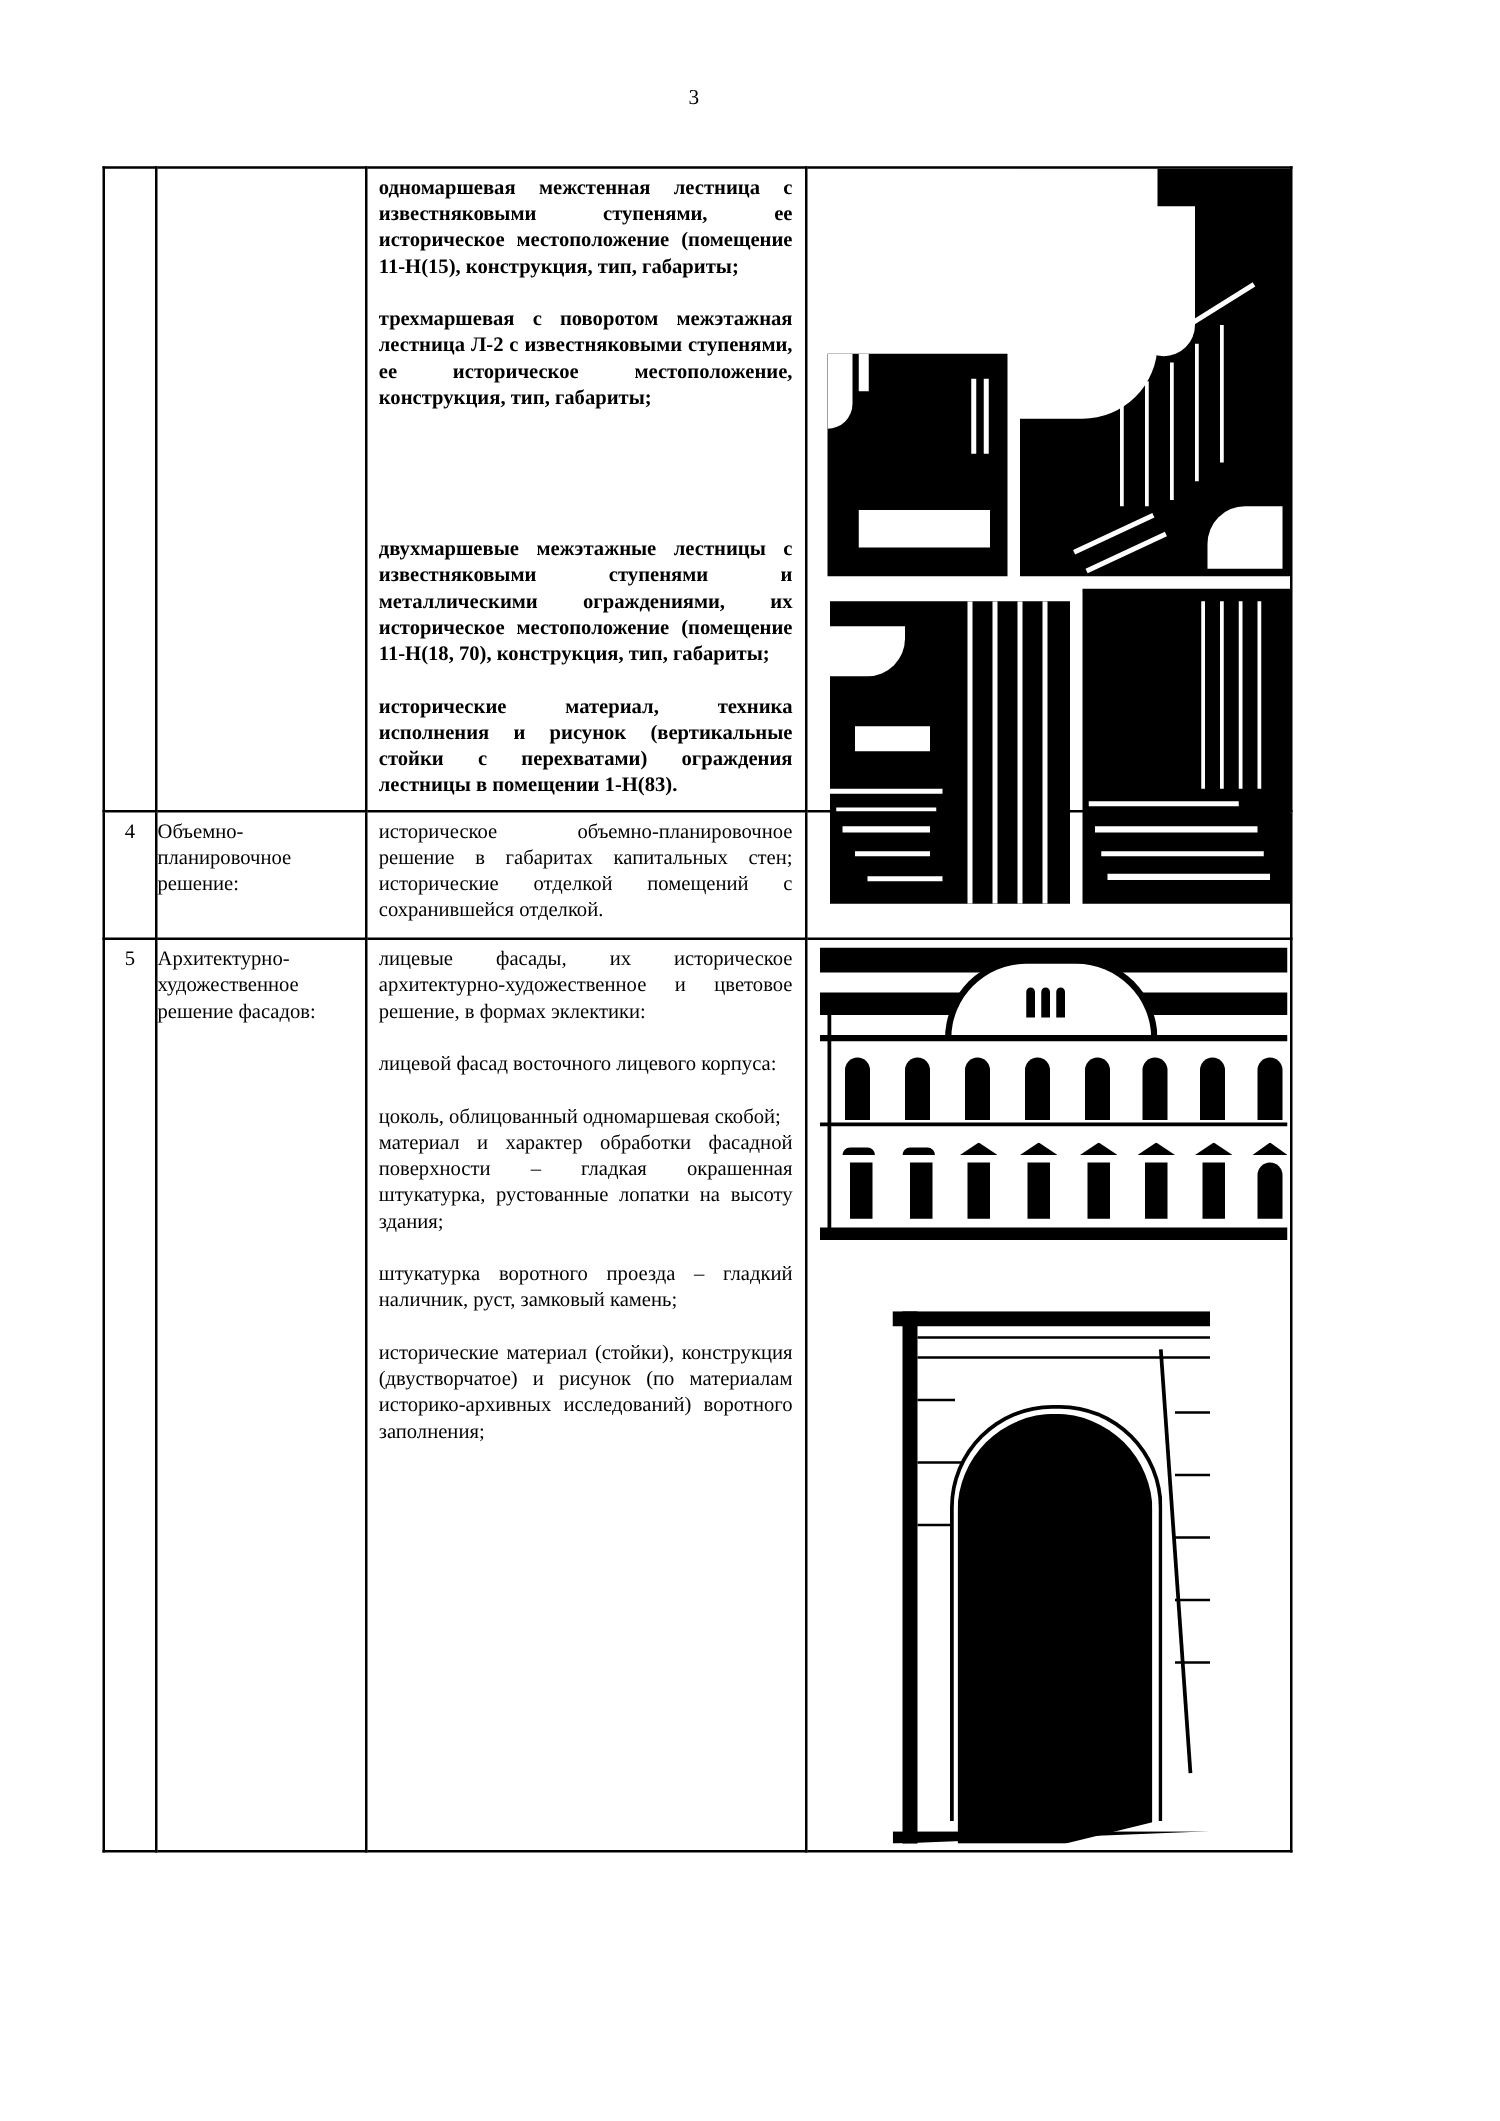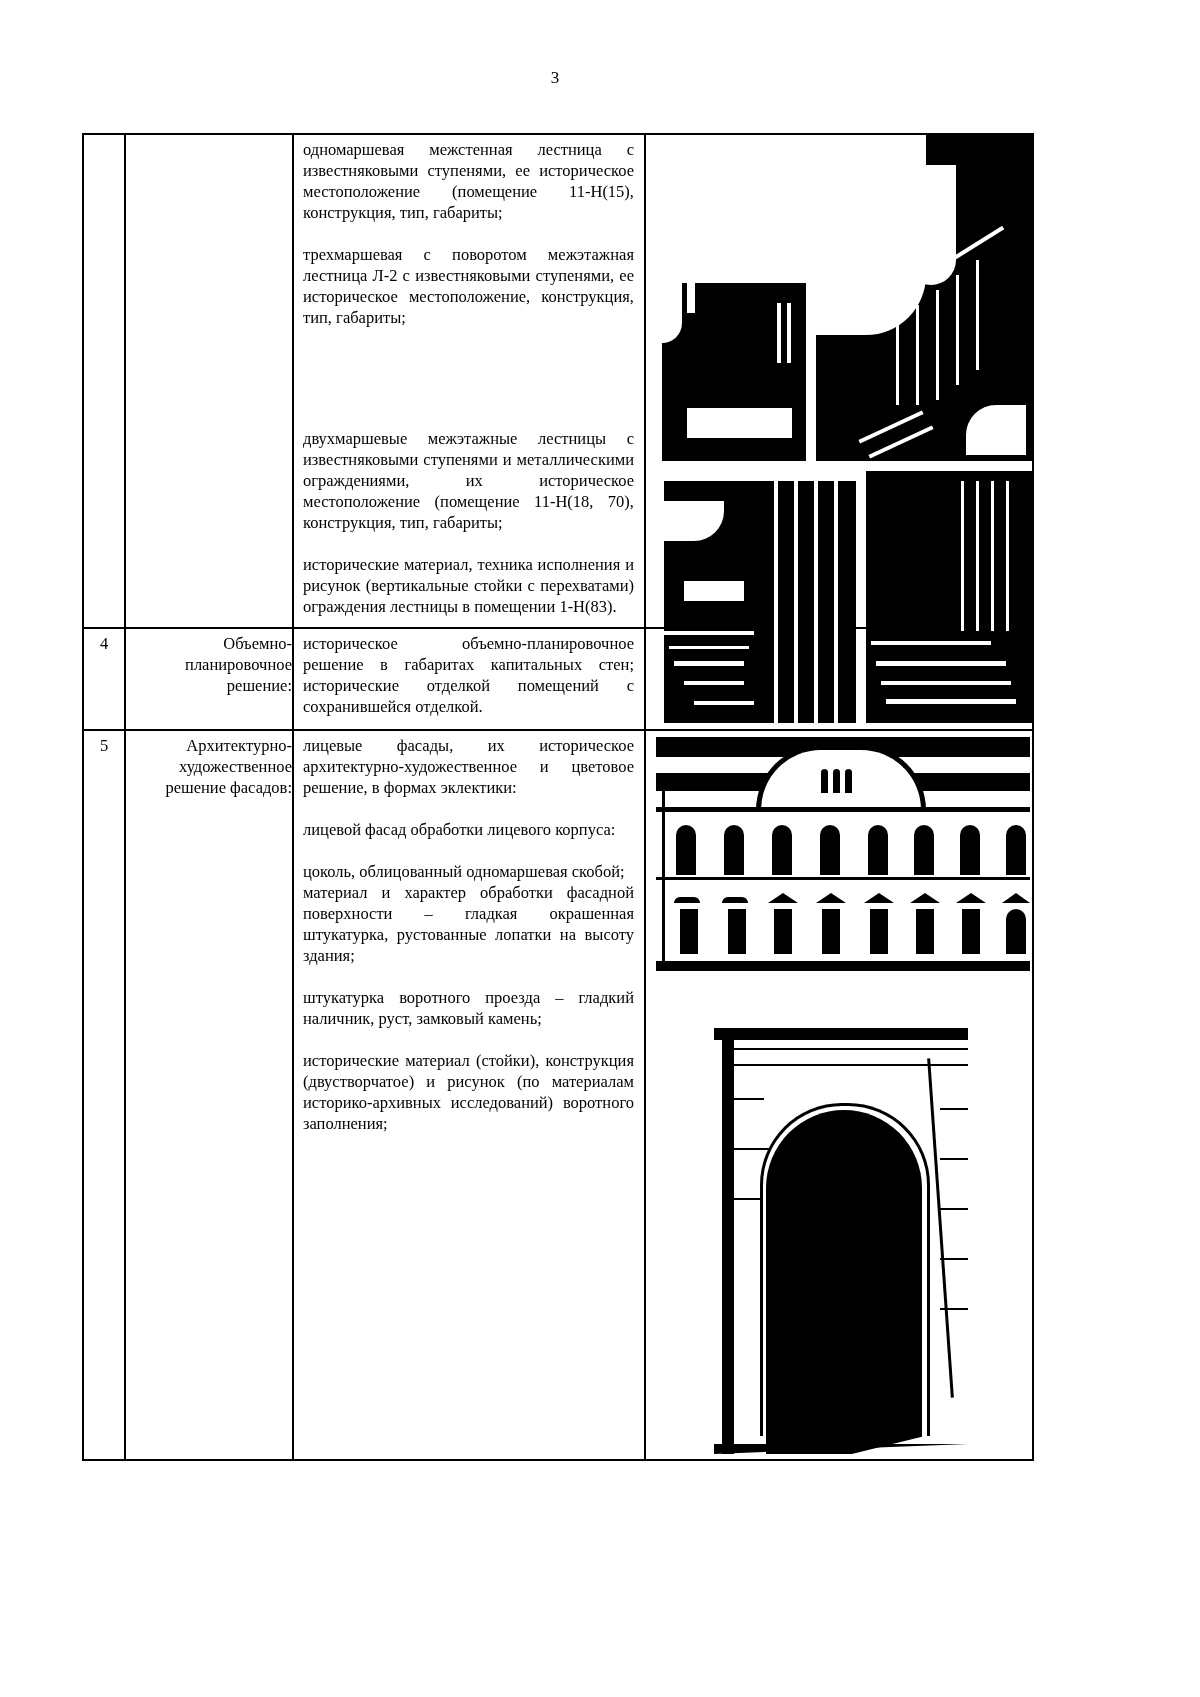--- a/index.html
+++ b/index.html
@@ -2,39 +2,39 @@
 <html><head>
 <meta charset="utf-8">
 <style>
   html, body { margin: 0; padding: 0; background: #ffffff; }
   body { width: 1200px; height: 1697px; position: relative; overflow: hidden;
          font-family: "Liberation Serif", "DejaVu Serif", serif; color: #000; }
   .page-num { position: absolute; top: 68px; left: 0; width: 1110px; text-align: center; font-size: 17px; }
   table.main { position: absolute; left: 82px; top: 133px; width: 948px; border-collapse: collapse; table-layout: fixed; }
   table.main td { border: 2px solid #000; vertical-align: top; padding: 0; font-size: 16.5px; line-height: 21px; }
   .c-num { width: 40px; text-align: center; padding-top: 4px !important; }
-  .c-name { width: 166px; text-align: right; padding-top: 4px !important; }
+  .c-name { width: 166px; text-align: left; padding-top: 4px !important; }
   .c-desc { width: 350px; }
   .c-img { width: 386px; position: relative; }
   .desc-wrap { padding: 4px 10px 10px 9px; }
   .para { text-align: justify; margin: 0; }
   .gap { height: 21px; }
   .photo { position: absolute; background: #000; overflow: hidden; }
   .photo.light { background: #fff; border: 1px solid #000; }
   .stripe { position: absolute; background: #fff; }
   .rail { position: absolute; background: #000; }
 </style>
 </head>
 <body>
 
 <div class="page-num">3</div>
 
 <table class="main">
   <tbody>
-      <tr style="height:492px;">
+      <tr style="height:492px;font-weight:bold;">
     <td class="c-num"></td>
     <td class="c-name"></td>
     <td class="c-desc">
       <div class="desc-wrap">
         <p class="para">одномаршевая межстенная лестница с известняковыми ступенями, ее историческое местоположение (помещение 11-Н(15), конструкция, тип, габариты;</p>
         <div class="gap"></div>
         <p class="para">трехмаршевая с поворотом межэтажная лестница Л-2 с известняковыми ступенями, ее историческое местоположение, конструкция, тип, габариты;</p>
         <div style="height:100px;"></div>
         <p class="para">двухмаршевые межэтажные лестницы с известняковыми ступенями и металлическими ограждениями, их историческое местоположение (помещение 11-Н(18, 70), конструкция, тип, габариты;</p>
         <div class="gap"></div>
@@ -103,21 +103,21 @@
     <td class="c-img"></td>
   </tr>
 
   <tr style="height:730px;">
     <td class="c-num">5</td>
     <td class="c-name">Архитектурно-художественное решение фасадов:</td>
     <td class="c-desc">
       <div class="desc-wrap">
         <p class="para">лицевые фасады, их историческое архитектурно-художественное и цветовое решение, в формах эклектики:</p>
         <div class="gap"></div>
-        <p class="para">лицевой фасад обработки лицевого корпуса:</p>
+        <p class="para">лицевой фасад восточного лицевого корпуса:</p>
         <div class="gap"></div>
         <p class="para">цоколь, облицованный одномаршевая скобой;</p>
         <p class="para">материал и характер обработки фасадной поверхности – гладкая окрашенная штукатурка, рустованные лопатки на высоту здания;</p>
         <div class="gap"></div>
         <p class="para">штукатурка воротного проезда – гладкий наличник, руст, замковый камень;</p>
         <div class="gap"></div>
         <p class="para">исторические материал (стойки), конструкция (двустворчатое) и рисунок (по материалам историко-архивных исследований) воротного заполнения;</p>
       </div>
     </td>
     <td class="c-img">

